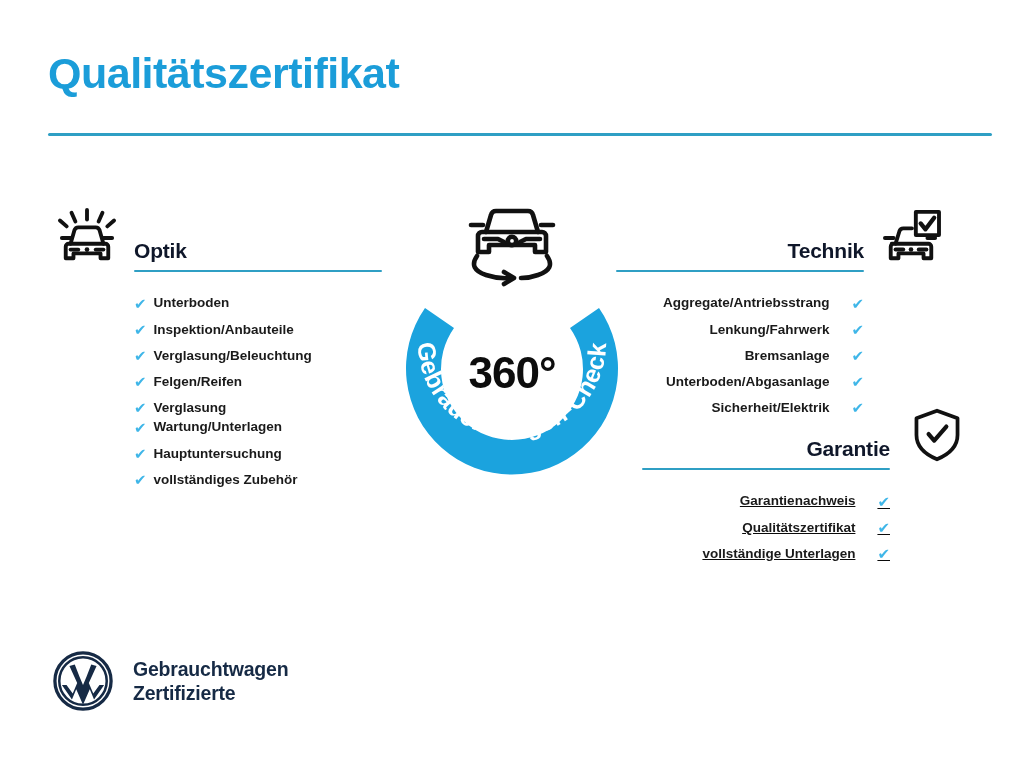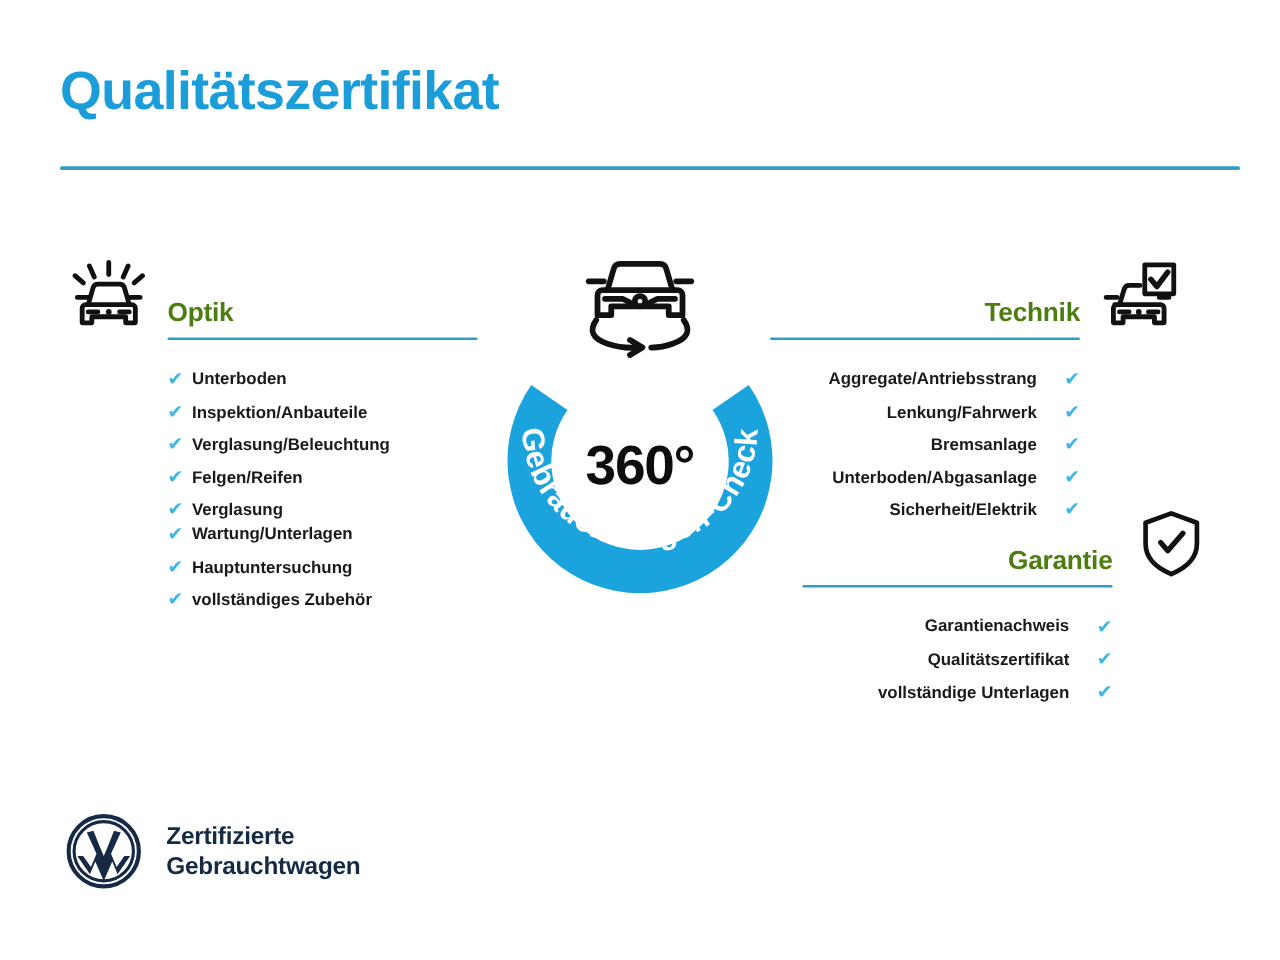--- a/index.html
+++ b/index.html
@@ -38,21 +38,21 @@
     border-radius: 2px;
   }
 
   
   .section {
     position: absolute;
   }
   .sec-optik    { left: 48px;  top: 202px; width: 334px; }
   .sec-wartung  { left: 48px;  top: 400px; width: 334px; }
   .sec-technik  { left: 616px; top: 202px; width: 334px; }
-  .sec-garantie { left: 642px; top: 400px; width: 334px; }
+  .sec-garantie { left: 642px; top: 400px; width: 334px; text-decoration: underline; }
 
   .sec-head {
     position: relative;
     height: 74px;
   }
   .sec-icon {
     position: absolute;
     top: 0;
     width: 78px;
     height: 70px;
@@ -66,21 +66,21 @@
   .sec-titlewrap {
     position: absolute;
     bottom: 4px;
   }
   .left .sec-titlewrap  { left: 86px;  right: 0; }
   .right .sec-titlewrap { right: 86px; left: 0; }
 
   .sec-title {
     font-size: 21px;
     font-weight: bold;
-    color: #4d7c0f;
+    color: #0f172a;
     letter-spacing: -0.2px;
     line-height: 1.05;
     margin-bottom: 7px;
   }
   .left  .sec-title { text-align: left; }
   .right .sec-title { text-align: right; }
 
   .sec-rule {
     height: 2.5px;
     background: #2f9fc4;
@@ -366,16 +366,16 @@
              L46.0 16.5
              L38.0 34.0
              L42.6 45.0
              L49.0 36.0
              L53.8 36.0
              L43.4 51.0
              L39.0 40.5
              Z" fill="#162a45"></path>
   </svg>
   <div id="footer-text">
+    <div>Gebrauchtwagen</div>
     <div>Zertifizierte</div>
-    <div>Gebrauchtwagen</div>
   </div>
 </div>
 
 </body></html>

